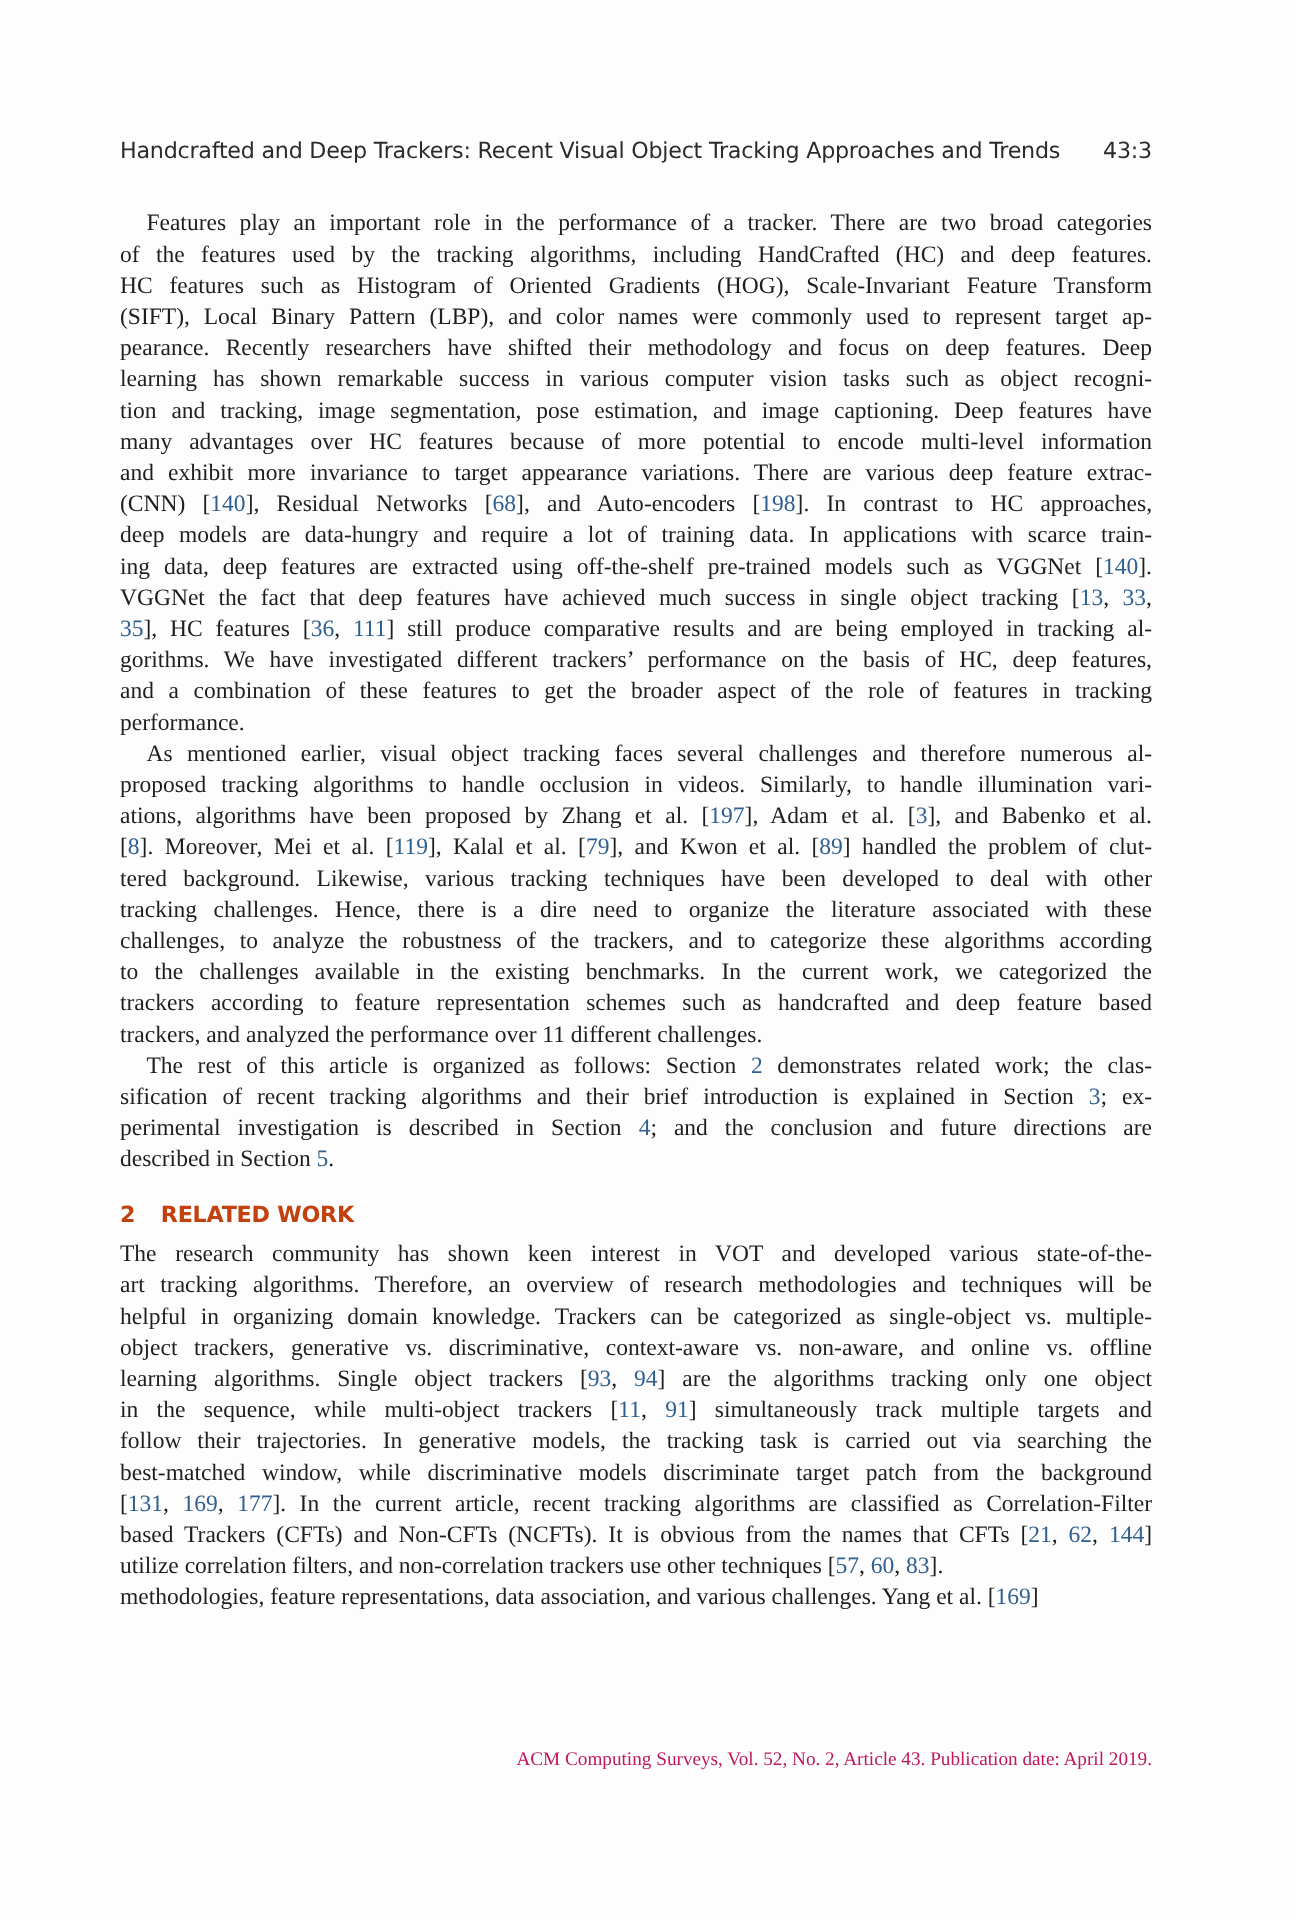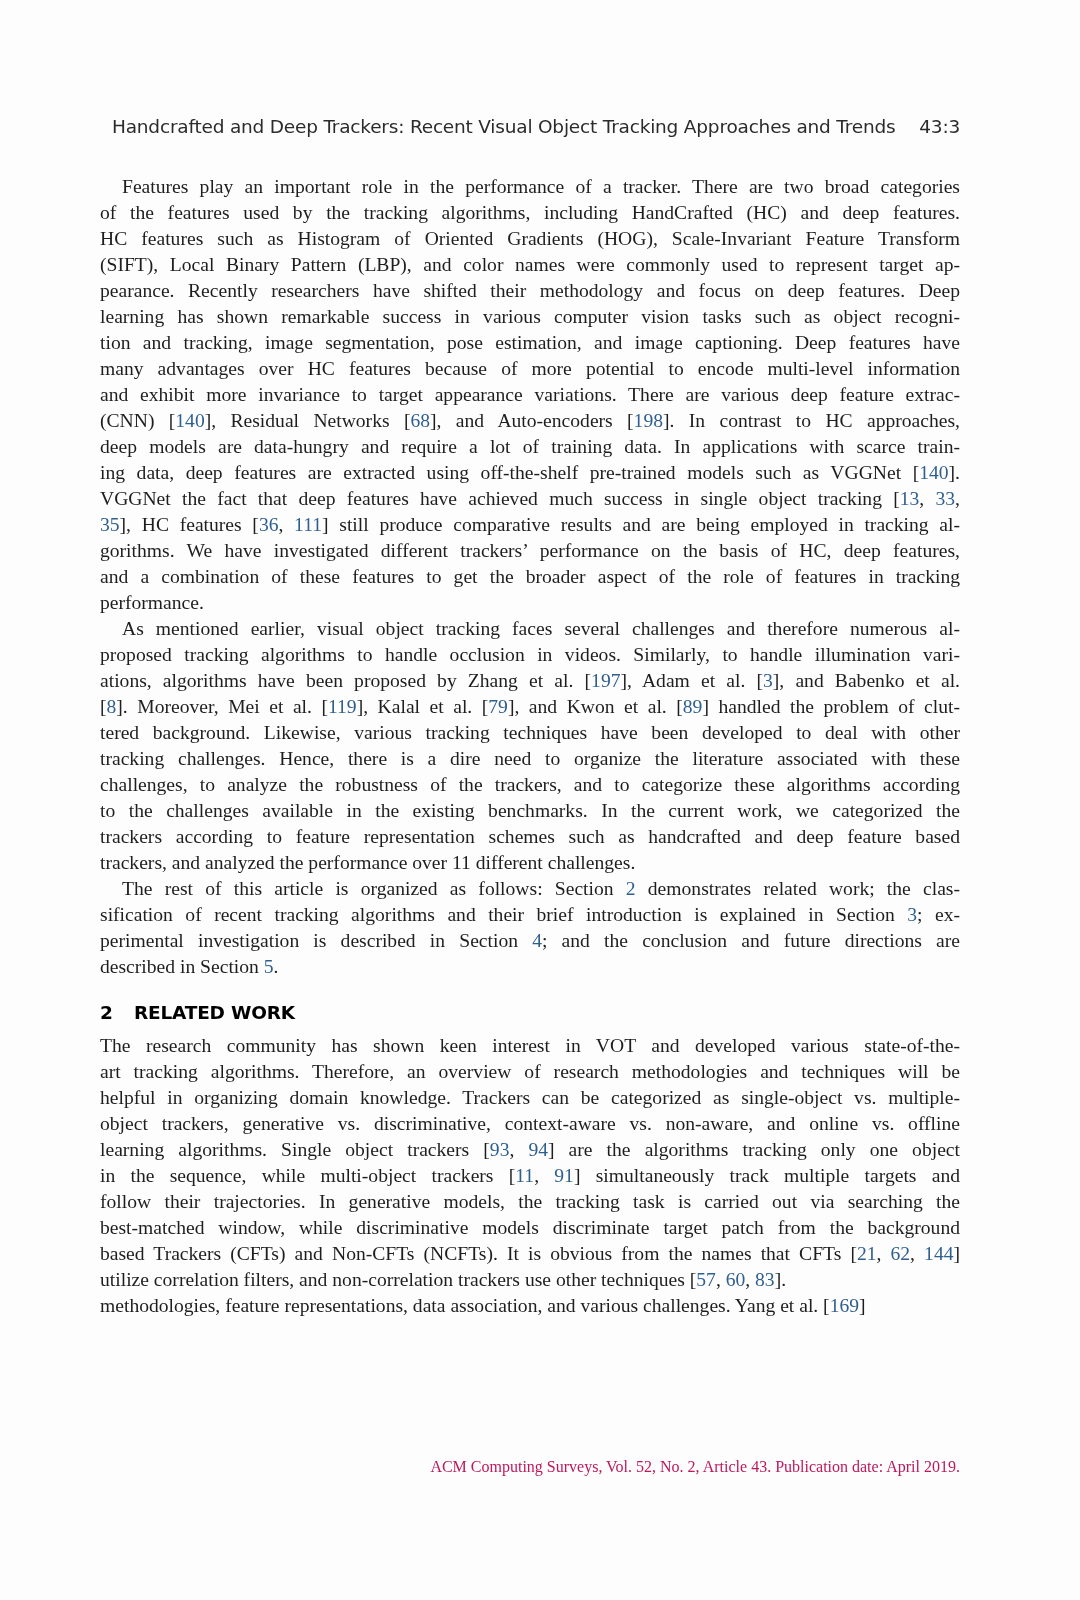--- a/index.html
+++ b/index.html
@@ -3,34 +3,34 @@
 <meta charset="utf-8">
 <style>
   html, body { margin: 0; padding: 0; background: #ffffff; }
   body { width: 1080px; height: 1600px; position: relative; overflow: hidden; }
   .page { position: absolute; left: 0; top: 0; width: 1080px; height: 1600px; background: #fdfdfd; }
   .running-head {
     position: absolute; left: 100px; top: 116px; width: 860px;
     font-family: "DejaVu Sans", sans-serif; font-size: 18.5px; color: #2b2b2b;
     letter-spacing: -0.2px;
   }
-  .running-head .title { position: absolute; left: 12px; top: 0; white-space: nowrap; text-align: center; }
+  .running-head .title { position: absolute; left: 0; top: 0; white-space: nowrap; text-align: center; }
   .running-head .pageno { position: absolute; right: 0; top: 0; white-space: nowrap; }
   .body {
     position: absolute; left: 100px; top: 174px; width: 860px;
     font-family: "Liberation Serif", serif; font-size: 19.6px; color: #1e1e1e;
     line-height: 26px;
   }
   .line { display: block; height: 26px; white-space: nowrap; text-align: justify; text-align-last: justify; overflow: visible; }
   .line.last { text-align-last: left; }
   .line.indent { padding-left: 22px; }
   .cite { color: #2f5f8f; }
   .section-head {
     display: block; height: 26px; margin-top: 20px; margin-bottom: 7px;
-    font-family: "DejaVu Sans", sans-serif; font-size: 18.5px; font-weight: bold; color: #000000;
+    font-family: "DejaVu Sans", sans-serif; font-size: 18.5px; font-weight: bold; color: #c2410c;
     letter-spacing: -0.2px;
   }
   .section-head .num { display: inline-block; width: 34px; }
   .footer {
     position: absolute; right: 120px; top: 1458px;
     font-family: "Liberation Serif", serif; font-size: 16px; color: #be185d; white-space: nowrap;
   }
 </style>
 </head>
 <body>
@@ -87,20 +87,21 @@
     <div id="related">
         <div>
           <span class="line"><span>The research community has shown keen interest in VOT and developed various state-of-the-</span></span>
           <span class="line"><span>art tracking algorithms. Therefore, an overview of research methodologies and techniques will be</span></span>
           <span class="line"><span>helpful in organizing domain knowledge. Trackers can be categorized as single-object vs. multiple-</span></span>
           <span class="line"><span>object trackers, generative vs. discriminative, context-aware vs. non-aware, and online vs. offline</span></span>
           <span class="line"><span>learning algorithms. Single object trackers [</span><a class="cite">93</a><span>, </span><a class="cite">94</a><span>] are the algorithms tracking only one object</span></span>
           <span class="line"><span>in the sequence, while multi-object trackers [</span><a class="cite">11</a><span>, </span><a class="cite">91</a><span>] simultaneously track multiple targets and</span></span>
           <span class="line"><span>follow their trajectories. In generative models, the tracking task is carried out via searching the</span></span>
           <span class="line"><span>best-matched window, while discriminative models discriminate target patch from the background</span></span>
+          <span class="line"><span>[</span><a class="cite">131</a><span>, </span><a class="cite">169</a><span>, </span><a class="cite">177</a><span>]. In the current article, recent tracking algorithms are classified as Correlation-Filter</span></span>
           <span class="line"><span>based Trackers (CFTs) and Non-CFTs (NCFTs). It is obvious from the names that CFTs [</span><a class="cite">21</a><span>, </span><a class="cite">62</a><span>, </span><a class="cite">144</a><span>]</span></span>
           <span class="line last"><span>utilize correlation filters, and non-correlation trackers use other techniques [</span><a class="cite">57</a><span>, </span><a class="cite">60</a><span>, </span><a class="cite">83</a><span>].</span></span>
         </div>
         <div>
           <span class="line last"><span>methodologies, feature representations, data association, and various challenges. Yang et al. [</span><a class="cite">169</a><span>]</span></span>
         </div>
       </div>
   </div>
 
   <div class="footer">ACM Computing Surveys, Vol. 52, No. 2, Article 43. Publication date: April 2019.</div>

